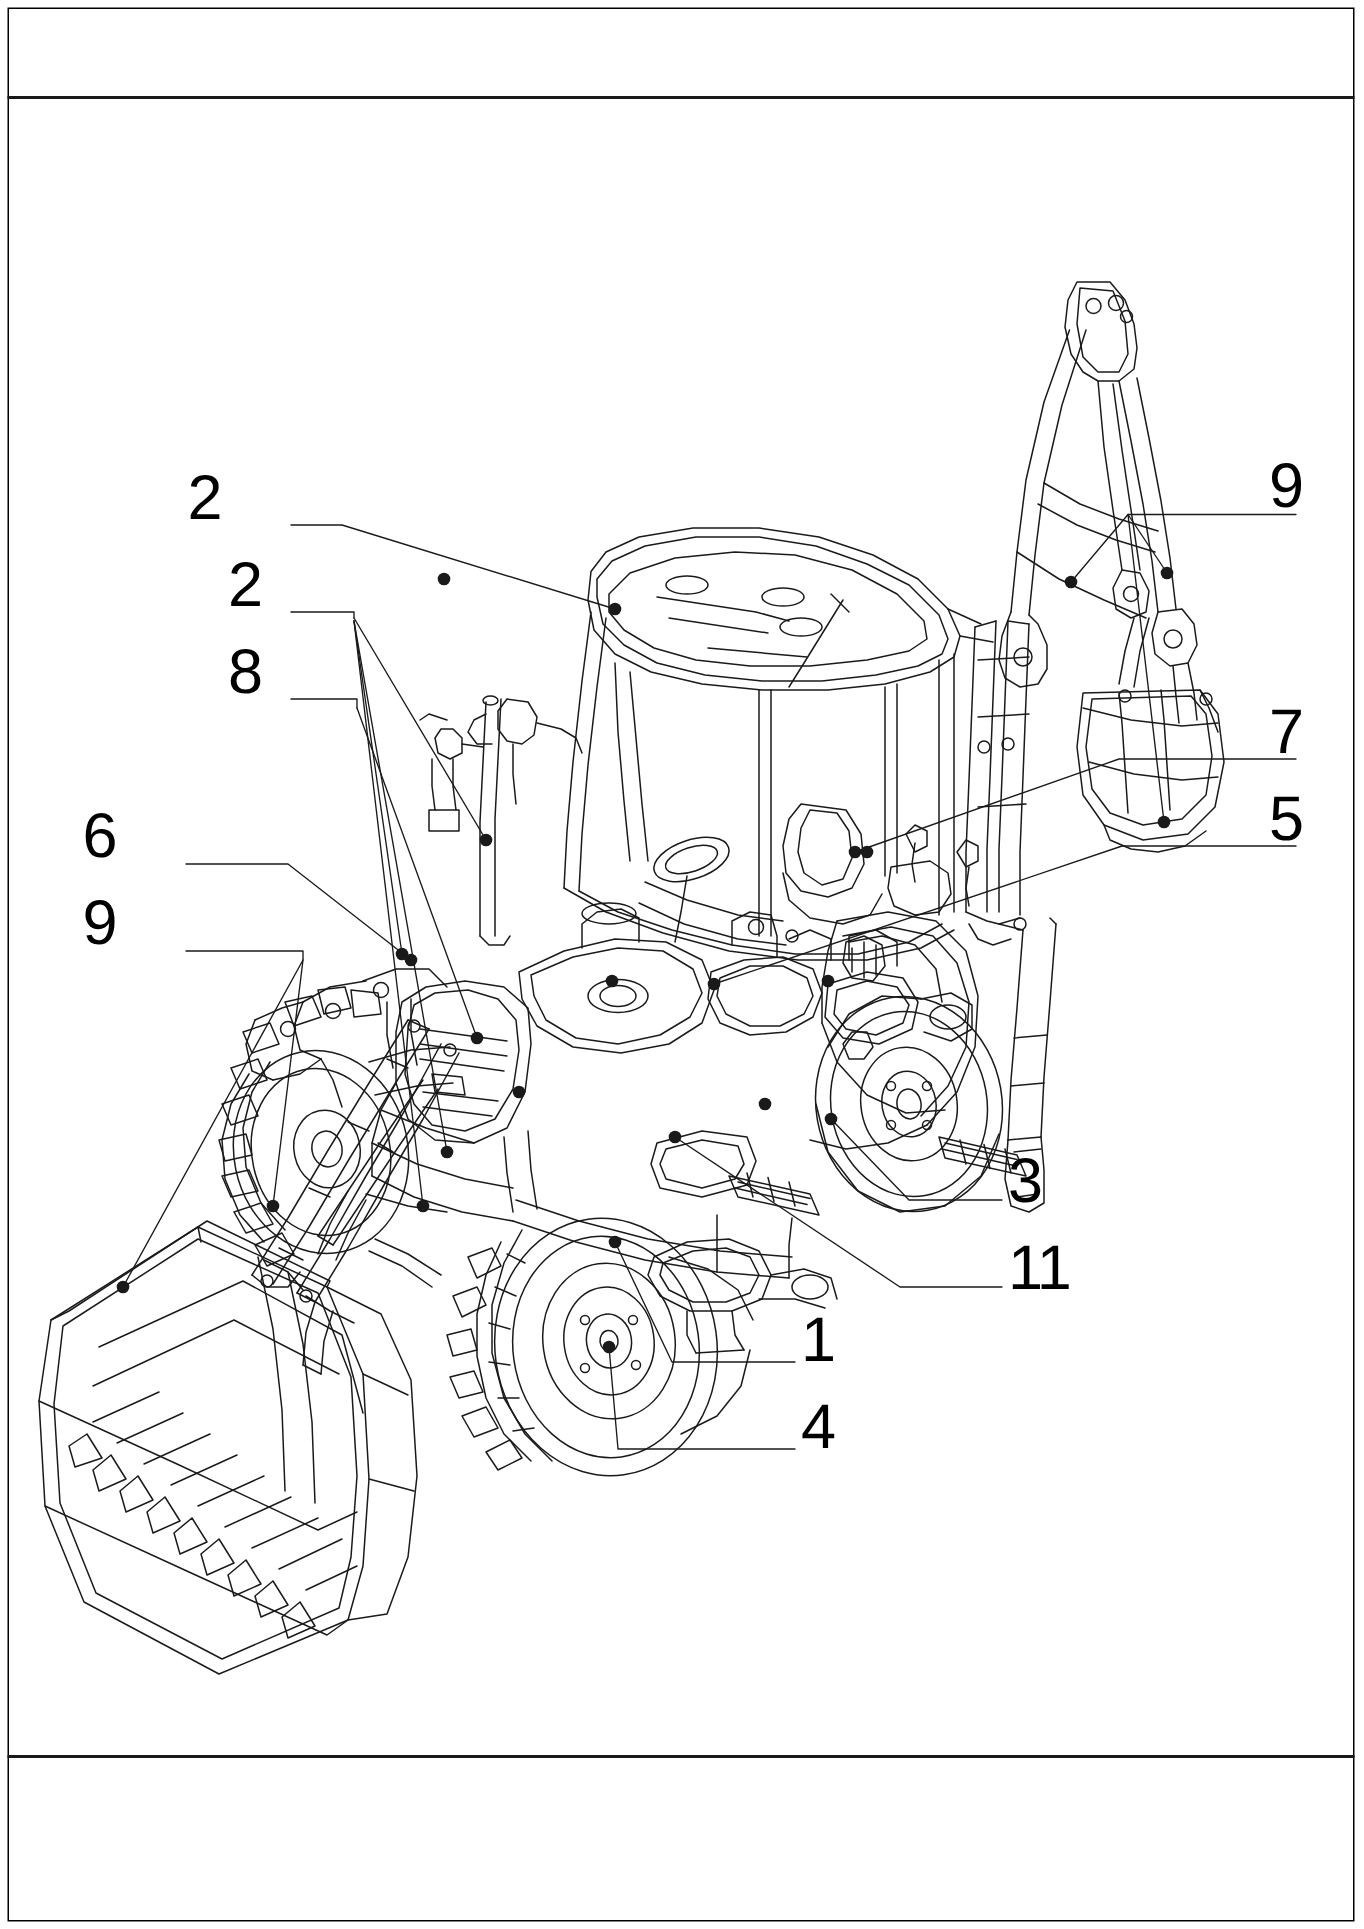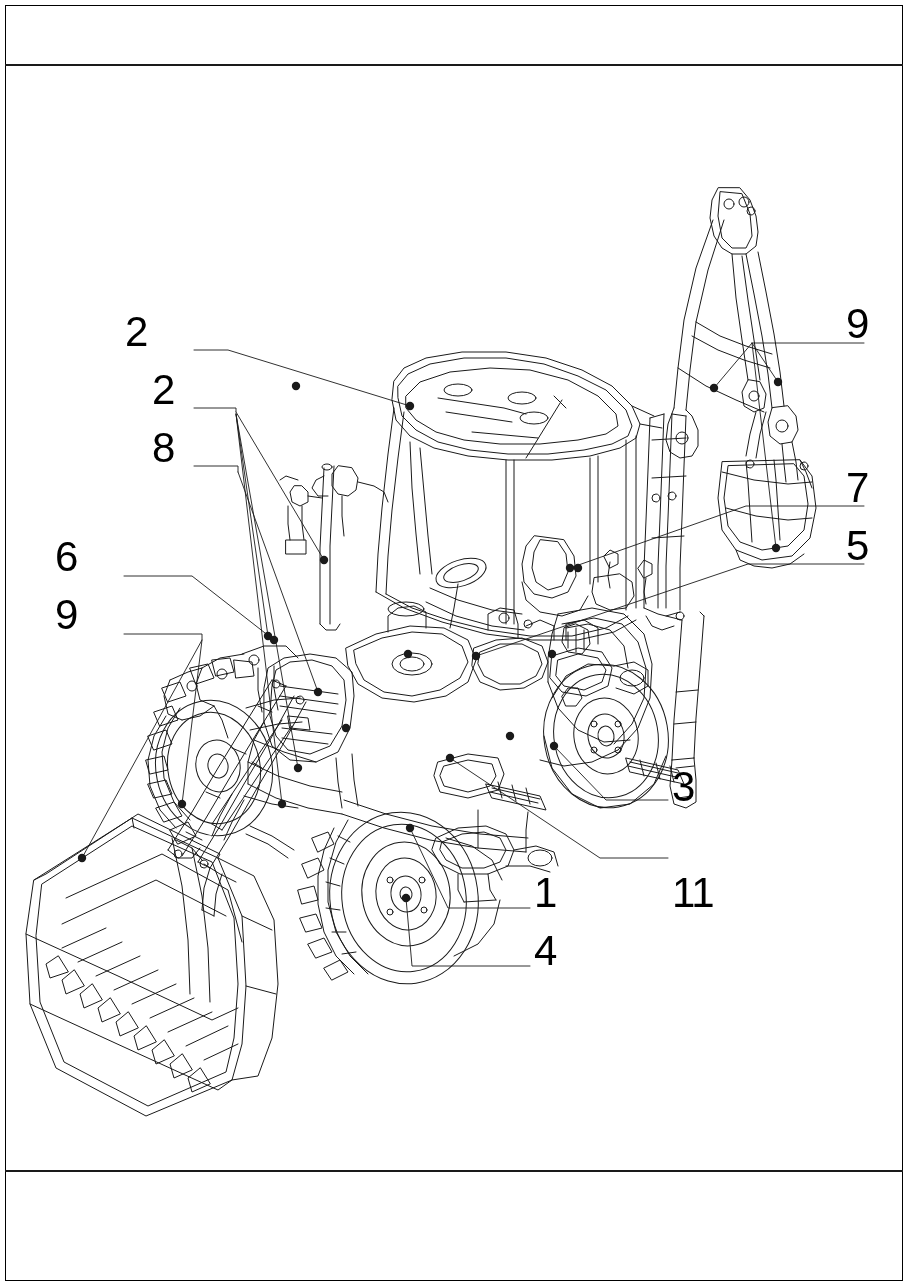--- a/index.html
+++ b/index.html
@@ -516,19 +516,19 @@
 
 <div class="callout" style="left:125px;top:311px;">2</div>
 <div class="callout" style="left:152px;top:369px;">2</div>
 <div class="callout" style="left:152px;top:427px;">8</div>
 <div class="callout" style="left:55px;top:536px;">6</div>
 <div class="callout" style="left:55px;top:594px;">9</div>
 <div class="callout rt" style="left:846px;top:303px;">9</div>
 <div class="callout rt" style="left:846px;top:467px;">7</div>
 <div class="callout rt" style="left:846px;top:525px;">5</div>
 <div class="callout" style="left:672px;top:766px;">3</div>
-<div class="callout" style="left:672px;top:824px;margin-top:48px;">11</div>
+<div class="callout" style="left:672px;top:824px;">11</div>
 <div class="callout" style="left:534px;top:872px;">1</div>
 <div class="callout" style="left:534px;top:930px;">4</div>
 
 <div class="footer-band">
   <div class="footer-text"></div>
 </div>
 
 </body></html>

